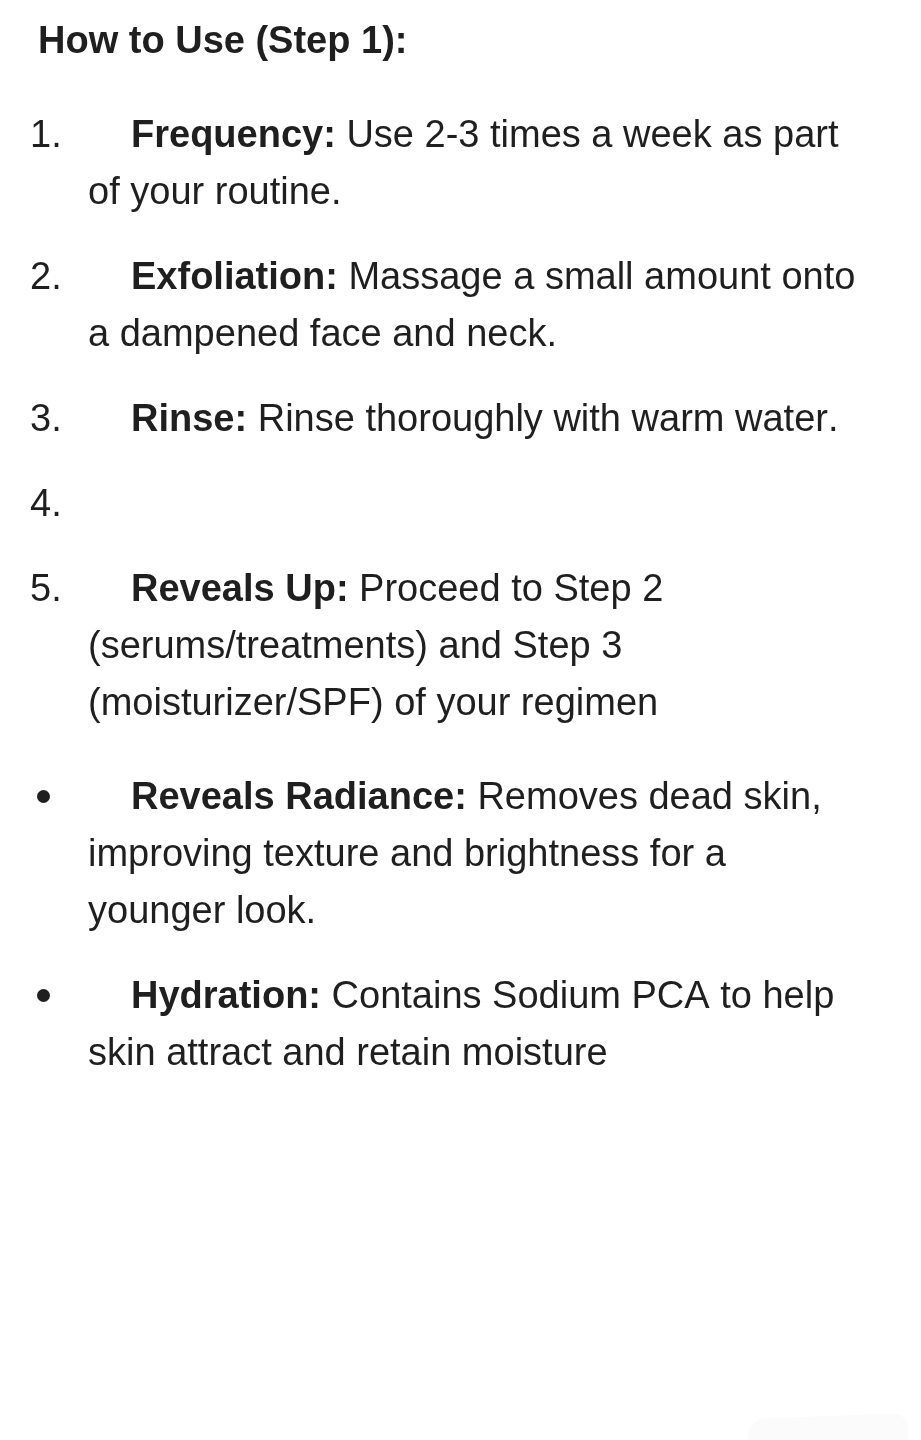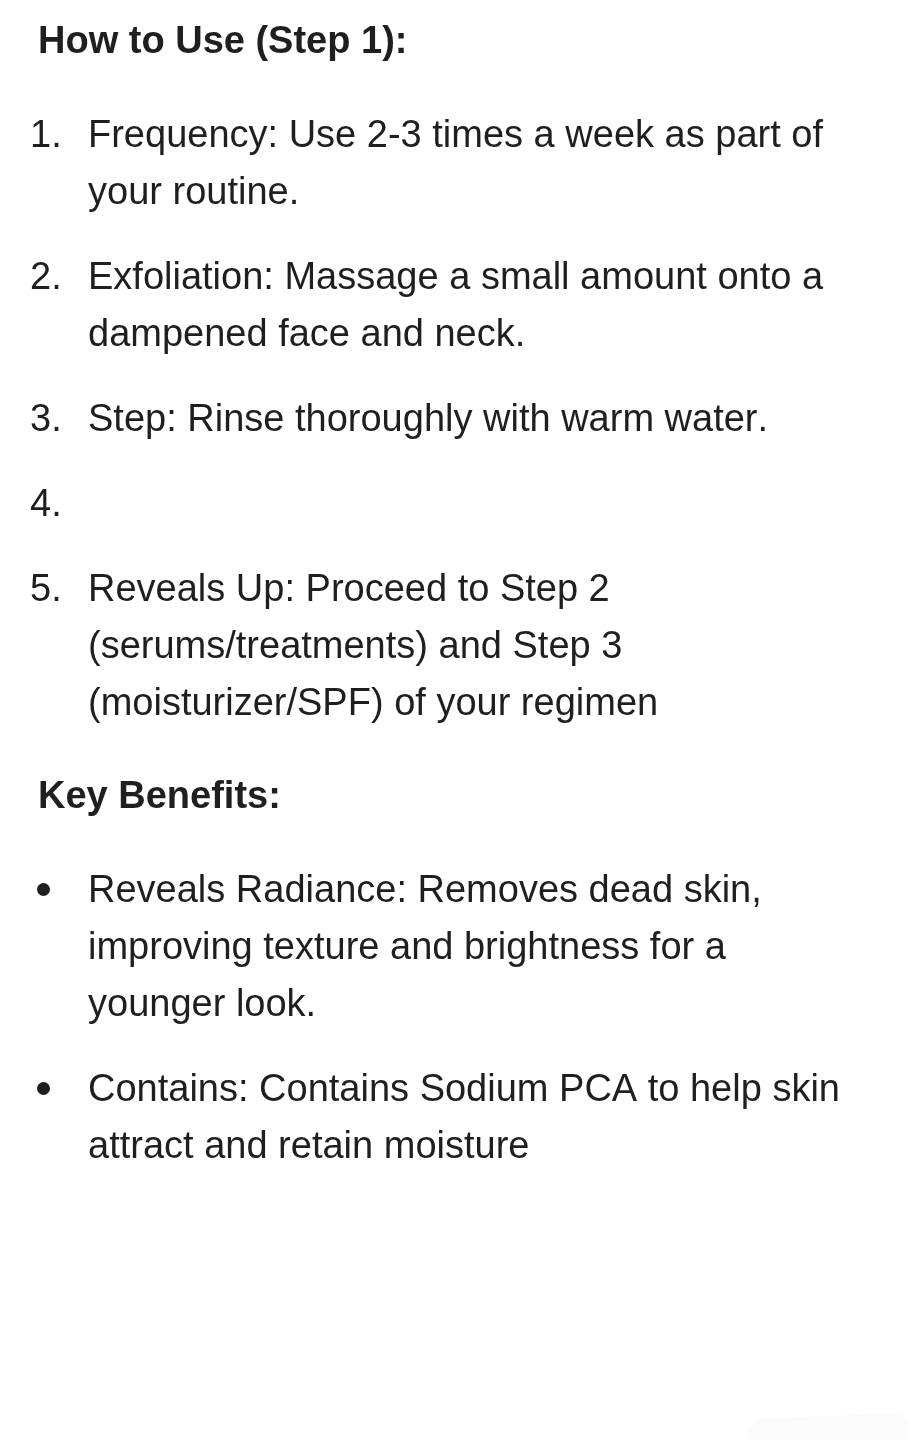--- a/index.html
+++ b/index.html
@@ -40,21 +40,21 @@
     width: 13px;
     height: 13px;
     border-radius: 50%;
     background: #1f1f1f;
     margin: 22px 0 0 7px;
   }
   .item-body {
     flex: 0 0 783px;
     width: 783px;
   }
-  .item-body strong { font-weight: 400; }
+  .item-body strong { font-weight: 700; margin-left: 43px; }
   .edge-artifact {
     position: absolute;
     left: 748px;
     top: 1416px;
     width: 160px;
     height: 32px;
     background: #fbfbfb;
     border-radius: 18px 14px 0 0;
     transform: rotate(-2deg);
   }
@@ -69,44 +69,43 @@
         <li class="item">
           <span class="marker">1.</span>
           <span class="item-body"><strong>Frequency:</strong> Use 2-3 times a week as part of your routine.</span>
         </li>
         <li class="item">
           <span class="marker">2.</span>
           <span class="item-body"><strong>Exfoliation:</strong> Massage a small amount onto a dampened face and neck.</span>
         </li>
         <li class="item">
           <span class="marker">3.</span>
-          <span class="item-body"><strong>Step:</strong> Rinse thoroughly with warm water.</span>
+          <span class="item-body"><strong>Rinse:</strong> Rinse thoroughly with warm water.</span>
         </li>
         <li class="item">
           <span class="marker">4.</span>
         </li>
         <li class="item">
           <span class="marker">5.</span>
           <span class="item-body"><strong>Reveals Up:</strong> Proceed to Step 2 (serums/treatments) and Step 3 (moisturizer/SPF) of your regimen</span>
         </li>
       </ol>
   </section>
 
   <section class="benefits">
-    <h2 class="heading">Key Benefits:</h2>
     <ul class="list">
         <li class="item">
           <span class="marker">
             <span class="dot"></span>
           </span>
           <span class="item-body"><strong>Reveals Radiance:</strong> Removes dead skin, improving texture and brightness for a younger look.</span>
         </li>
         <li class="item">
           <span class="marker">
             <span class="dot"></span>
           </span>
-          <span class="item-body"><strong>Contains:</strong> Contains Sodium PCA to help skin attract and retain moisture</span>
+          <span class="item-body"><strong>Hydration:</strong> Contains Sodium PCA to help skin attract and retain moisture</span>
         </li>
       </ul>
   </section>
 </main>
 
 <div class="edge-artifact"></div>
 
 </body></html>

